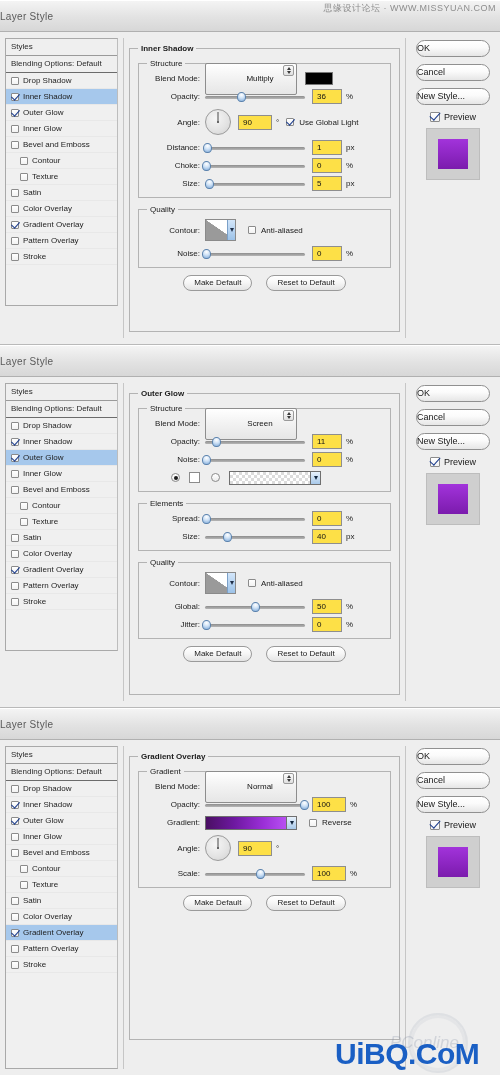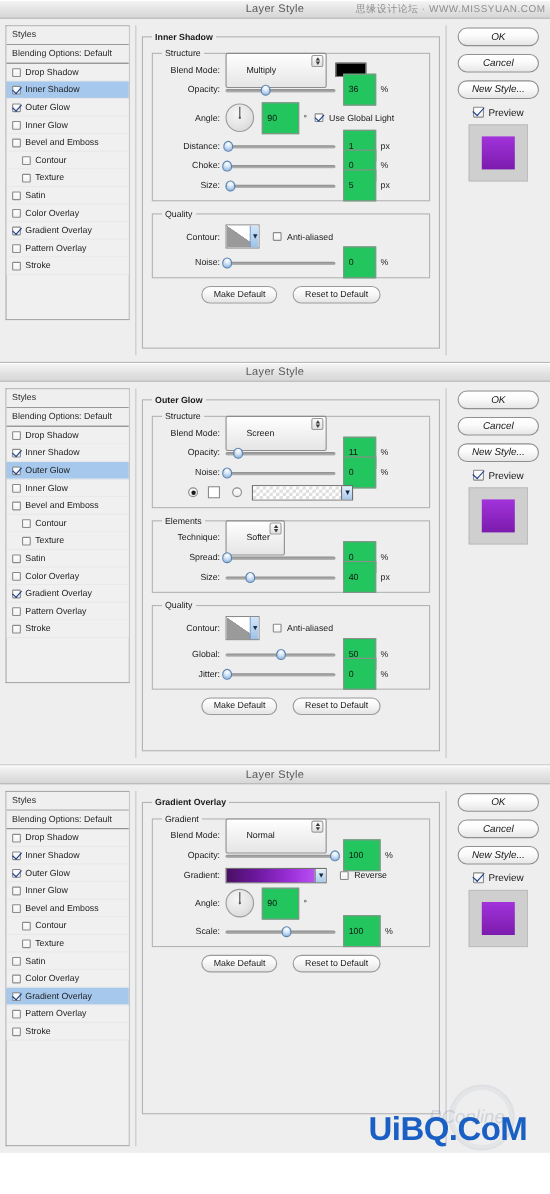--- a/index.html
+++ b/index.html
@@ -13,25 +13,25 @@
 
   .dialog {
     position: relative;
     width: 500px;
     background: #eeeeee;
     border-bottom: 1px solid #b9b9b9;
   }
 
   
   .titlebar {
-    height: 17px;
+    height: 32px;
     background: linear-gradient(to bottom, #f4f4f4 0%, #e2e2e2 55%, #d7d7d7 100%);
     border-top: 1px solid #ffffff;
     border-bottom: 1px solid #b0b0b0;
-    display: flex; align-items: center; justify-content: center;
+    display: flex; align-items: center; justify-content: flex-start;
     position: relative;
   }
   .titlebar .title {
     font-size: 10px;
     color: #5a5a5a;
     letter-spacing: .3px;
   }
 
   
   .dlg-body { display: flex; padding: 6px 5px 6px 5px; }
@@ -129,20 +129,21 @@
   .popup {
     height: 32px;
     border: 1px solid #8d8d8d;
     background: linear-gradient(to bottom,#ffffff 0%,#f2f2f2 48%,#e6e6e6 100%);
     border-radius: 2px;
     display: flex; align-items: center;
     font-size: 8px; color: #151515;
     padding-left: 18px;
     position: relative;
     min-width: 54px;
+    justify-content: center;
   }
   .popup .arrows {
     position: absolute; right: 2px; top: 1px;
     width: 11px; height: 11px;
     background: linear-gradient(to bottom,#fbfbfb,#e0e0e0);
     border: 1px solid #9a9a9a;
     border-radius: 2px;
     display: flex; flex-direction: column;
     align-items: center; justify-content: center;
     line-height: 0;
@@ -185,23 +186,23 @@
     width: 9px; height: 10px;
     background: radial-gradient(circle at 50% 25%, #ffffff 0%, #cfe2f6 45%, #7fa9d8 100%);
     border: 1px solid #5b82ad;
     border-radius: 50% 50% 45% 45%;
     transform: translateX(-4px);
   }
   .sl-w100 { width: 100px; }
 
   
   .numf {
-    height: 29px;
+    height: 15px;
     border: 1px solid #8e8e8e;
-    background: #22c55e;
+    background: #fde047;
     font-size: 8px;
     color: #111;
     display: flex; align-items: center;
     padding-left: 4px;
     margin-left: 7px;
     text-align: right;
   }
   .numf.w30 { width: 30px; }
   .numf.w34 { width: 34px; }
   .unit { font-size: 8px; color: #1a1a1a; margin-left: 4px; }
@@ -334,27 +335,26 @@
   .right-col {
     width: 84px; flex: 0 0 84px;
     display: flex; flex-direction: column;
     align-items: center;
     padding-top: 2px;
   }
   .btn-main {
     width: 74px;
     font-size: 9px;
     color: #171717;
-    text-align: center;
+    text-align: left;
     border: 1px solid #909090;
     border-radius: 11px;
     background: linear-gradient(to bottom,#ffffff 0%,#fbfbfb 42%,#e6e6e6 100%);
     padding: 2px 0 3px 0;
     margin-bottom: 7px;
-    font-style: italic;
   }
   .preview-row {
     display: flex; align-items: center;
     gap: 4px;
     margin: 0 0 6px 0;
     align-self: center;
   }
   .preview-row .plabel { font-size: 9px; color: #171717; }
   .cb.big {
     width: 10px; height: 10px;
@@ -713,30 +713,20 @@
               <div class="gdrop">
                   <i></i>
                 </div>
             </div>
           </div>
         </fieldset>
 
         <fieldset class="grp inner">
           <legend>Elements</legend>
 
-          <div class="row">
-            <span class="rlabel w60">Technique:</span>
-            <div class="popup narrow">
-              <span>Softer</span>
-              <span class="arrows">
-                  <i class="up"></i>
-                  <i class="dn"></i>
-                </span>
-            </div>
-          </div>
 
           <div class="row">
             <span class="rlabel w60">Spread:</span>
             <div class="slider sl-w100">
               <div class="track"></div>
                 <div class="knob" style="left:1%"></div>
             </div>
             <div class="numf w30">0</div>
             <span class="unit">%</span>
           </div>

